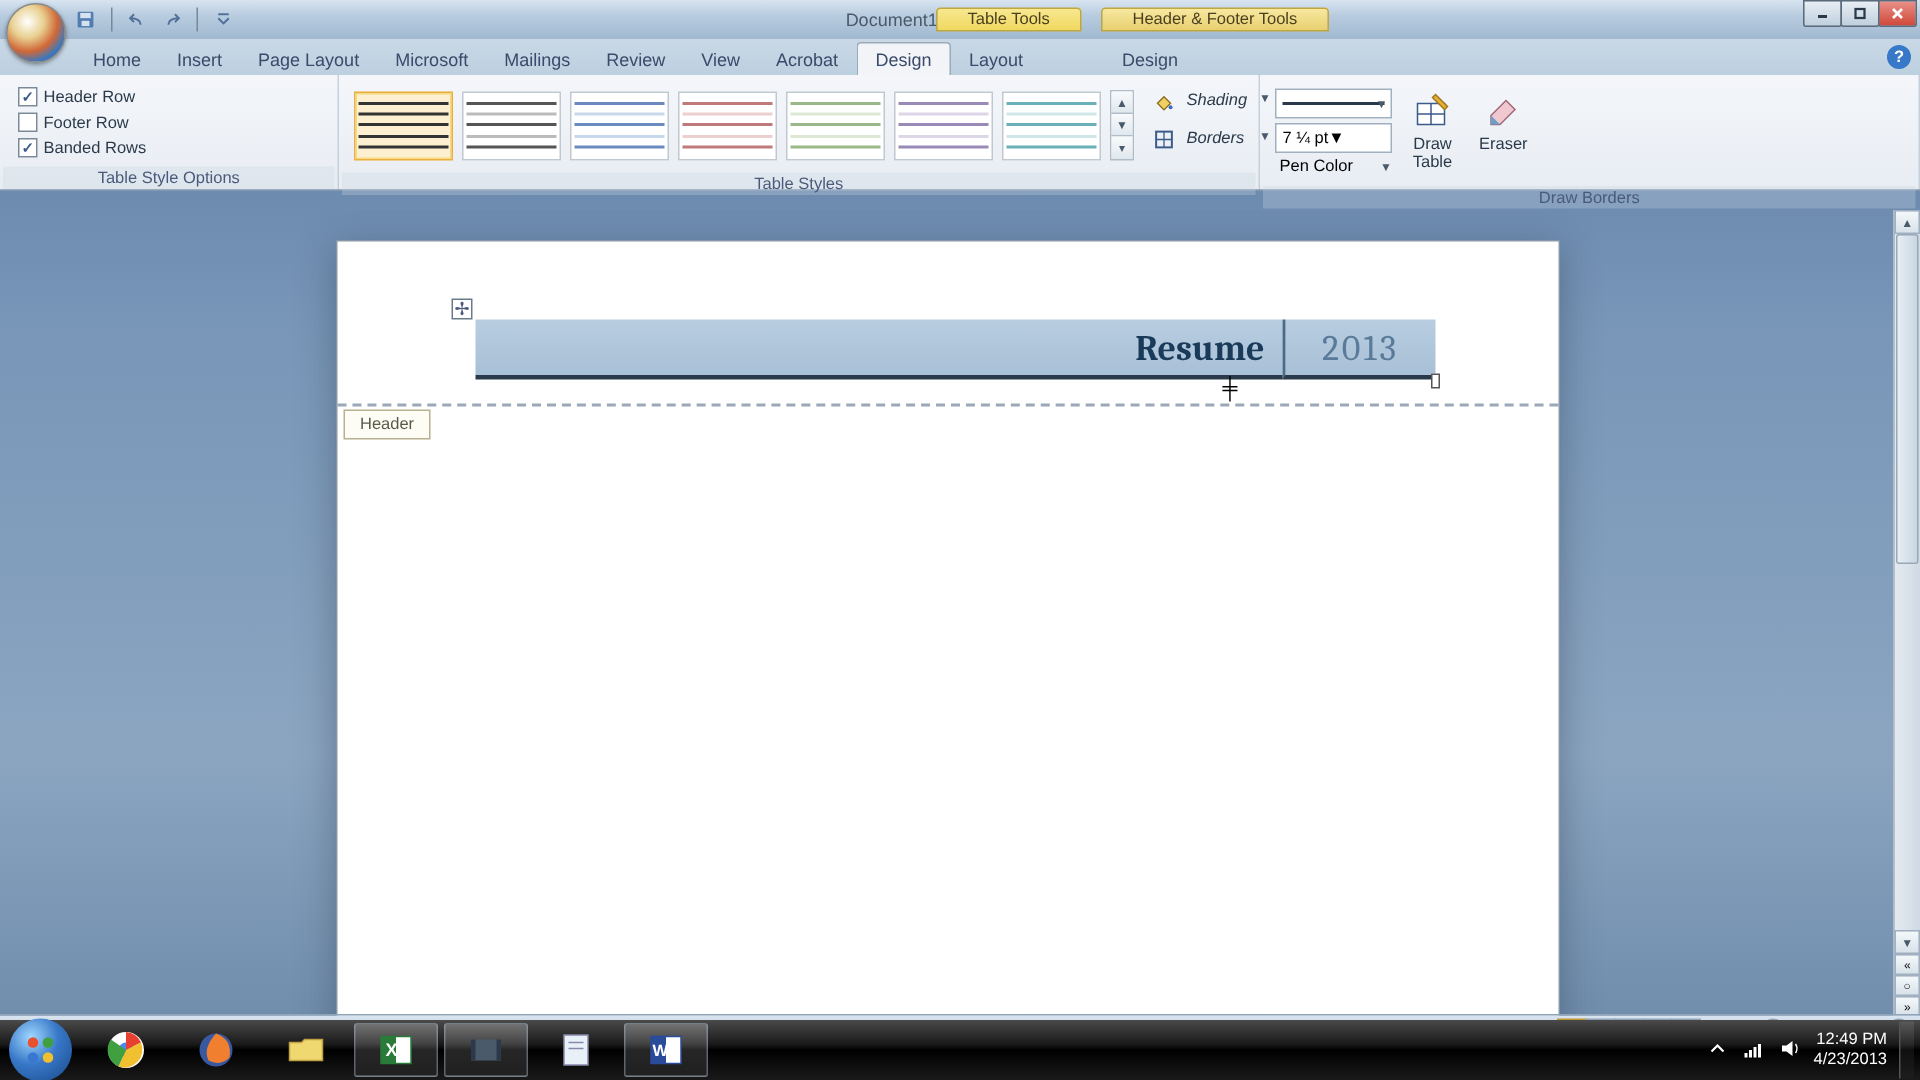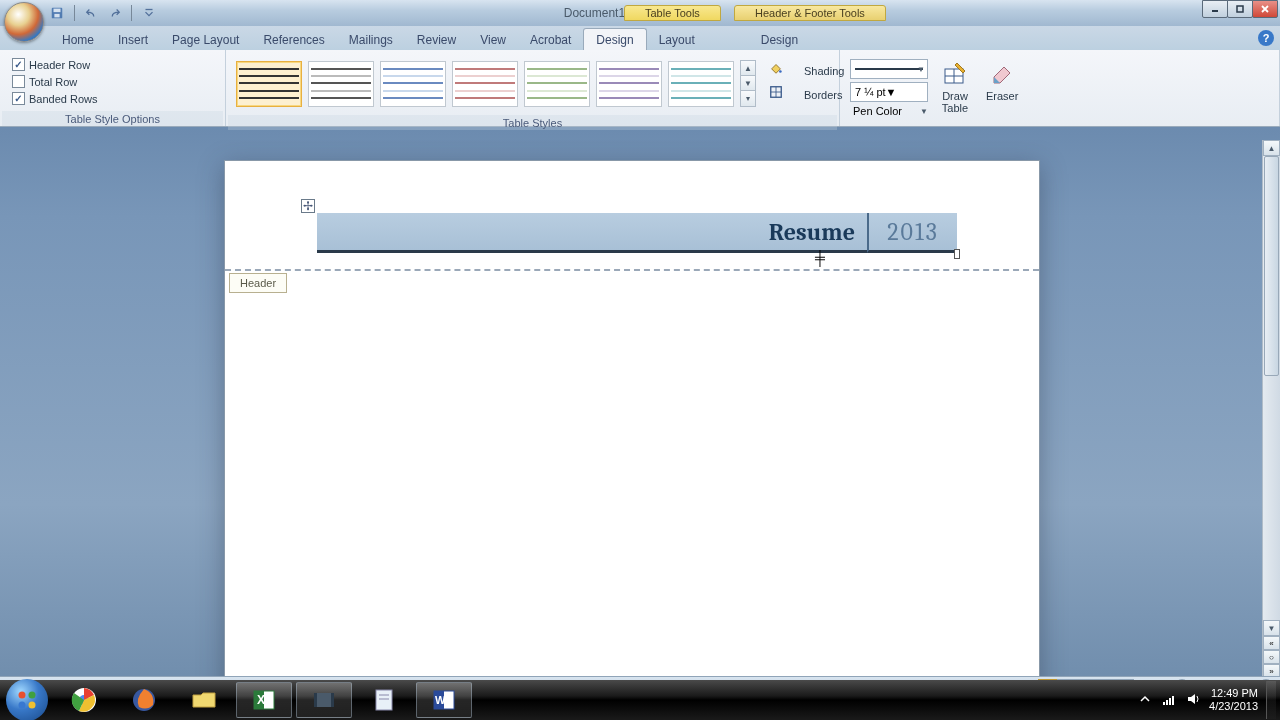--- a/index.html
+++ b/index.html
@@ -44,42 +44,42 @@
 
 .styles-gallery { display:flex; gap:6px; align-items:center; padding:4px;}
 .style-thumb { width:66px; height:46px; border:1px solid #c0c8d0; background:#fff; display:flex; flex-direction:column; justify-content:space-around; padding:4px 2px; }
 .style-thumb.sel { border:1px solid #e8b040; background:#fdf0d0; box-shadow:inset 0 0 0 1px #f8d880;}
 .tbl-line { height:2px; margin:1px 0;}
 .gallery-ctrl { display:flex; flex-direction:column; border:1px solid #b0bcc8; }
 .gallery-ctrl div { width:14px; height:15px; display:flex; align-items:center; justify-content:center; font-size:8px; color:#4a5a6a; border-bottom:1px solid #b0bcc8; background:linear-gradient(180deg,#f8fafc,#e0e8ee);}
 .gallery-ctrl div:last-child{border:none;}
 
 .split-btns { display:flex; flex-direction:column; gap:2px; padding:2px 4px;}
-.sb-row { display:flex; align-items:flex-end; gap:21px; font-size:11px; color:#2a3a4a; padding:2px 4px; border:1px solid transparent;}
+.sb-row { display:flex; align-items:flex-start; gap:8px; font-size:11px; color:#2a3a4a; padding:2px 4px; border:1px solid transparent;font-style:italic;}
 .sb-row svg{width:14px;height:14px;}
 .sb-arrow{font-size:8px;margin-left:auto;color:#4a5a6a;}
 
 .border-ctrl { display:flex; flex-direction:column; gap:3px; padding:3px 4px;}
 .line-style { width:78px; height:20px; border:1px solid #a0b0c0; background:#fff; display:flex; align-items:center; padding:0 4px; position:relative;}
 .line-style .ls-line{flex:1;height:2px;background:#2a3a4a;}
 .line-style .ls-arr{position:absolute;right:2px;font-size:8px;color:#4a5a6a;}
 .line-weight { width:78px; height:20px; border:1px solid #a0b0c0; background:#fff; display:flex; align-items:center; padding:0 4px; font-size:11px; position:relative;}
 .pen-color { display:flex; align-items:center; gap:3px; font-size:11px;}
 
 .big-btn { display:flex; flex-direction:column; align-items:center; padding:2px 8px; gap:2px; font-size:11px; color:#2a3a4a; text-align:center; line-height:1.1;}
 .big-btn .bi { width:30px; height:30px; display:flex; align-items:center; justify-content:center;}
 .big-btn .bi svg{width:28px;height:28px;}
 
 
 .doc-viewport { position:absolute; left:0; right:0; top:140px; bottom:42px; overflow:hidden; }
 .page { position:absolute; left:224px; top:20px; width:816px; height:640px; background:#fff; box-shadow:0 6px 24px rgba(40,50,70,.4); border:1px solid #8898a8;}
 .move-handle { position:absolute; left:76px; top:38px; width:14px; height:14px; border:1px solid #6a7a8a; background:#fff; display:flex; align-items:center; justify-content:center; font-size:12px; color:#4a5a7a; line-height:1;}
 .hdr-table { position:absolute; left:92px; top:52px; width:640px; height:40px; display:flex; }
 .hdr-cell1 { flex:1; background:linear-gradient(180deg,#b8cde0,#a8c0d6); border-bottom:3px solid #2a3a4a; display:flex; align-items:center; justify-content:flex-end; padding:0 12px; font-family:Cambria,Georgia,serif; font-size:24px; color:#1a3a5a;font-weight:bold;}
-.hdr-cell2 { width:90px; background:linear-gradient(180deg,#b8cde0,#a8c0d6); border-left:2px solid #4a6a8a; border-bottom:3px solid #2a3a4a; display:flex; align-items:center; justify-content:center; font-family:Cambria,Georgia,serif; font-size:24px; color:#5a7a9a; letter-spacing:2px;}
+.hdr-cell2 { width:102px; background:linear-gradient(180deg,#b8cde0,#a8c0d6); border-left:2px solid #4a6a8a; border-bottom:3px solid #2a3a4a; display:flex; align-items:center; justify-content:center; font-family:Cambria,Georgia,serif; font-size:24px; color:#5a7a9a; letter-spacing:2px;}
 .resize-cursor{position:absolute; left:590px; top:89px; font-size:14px; color:#000;}
 .resize-handle-r{position:absolute;left:729px;top:88px;width:6px;height:10px;border:1px solid #555;background:#fff;}
 .hdr-dashed { position:absolute; left:0; right:0; top:108px; border-top:2px dashed #9aa8b8;}
 .hdr-tag { position:absolute; left:4px; top:112px; background:#fdfdf6; border:1px solid #b8b090; padding:3px 10px; font-size:11px; color:#5a5a4a;}
 
 
 .vscroll { position:absolute; right:0; top:0; bottom:0; width:18px; background:linear-gradient(90deg,#e4eaf0,#d0dae4); border-left:1px solid #b0bcc8;}
 .vscroll .vbtn{height:16px;border:1px solid #a0b0c0;background:linear-gradient(180deg,#f4f8fa,#d8e2ea);display:flex;align-items:center;justify-content:center;font-size:8px;color:#4a5a6a;}
 .vscroll .vthumb{position:absolute;top:16px;left:1px;right:1px;height:220px;background:linear-gradient(90deg,#e8eef4,#c8d6e2);border:1px solid #98a8b8;border-radius:2px;}
 .vscroll .navbtns{position:absolute;bottom:0;left:0;right:0;display:flex;flex-direction:column;}
@@ -165,21 +165,21 @@
           <path d="M2 2 L8 8 M8 2 L2 8" stroke="#fff" stroke-width="1.8"></path>
         </svg>
       </div>
   </div>
 </div>
 
 <div class="tabstrip">
   <div class="tab">Home</div>
   <div class="tab">Insert</div>
   <div class="tab">Page Layout</div>
-  <div class="tab">References</div>
+  <div class="tab">Microsoft</div>
   <div class="tab">Mailings</div>
   <div class="tab">Review</div>
   <div class="tab">View</div>
   <div class="tab">Acrobat</div>
   <div class="tab active context">Design</div>
   <div class="tab context">Layout</div>
   <div class="tab context" style="margin-left:42px">Design</div>
   <div class="help-btn">?</div>
 </div>
 
@@ -187,21 +187,21 @@
 
   <div class="ribbon-group" style="width:226px">
     <div class="group-body">
       <div class="opt-col">
         <label class="chk-row">
             <span class="chk on"></span>
             <span>Header Row</span>
           </label>
         <label class="chk-row">
             <span class="chk"></span>
-            <span>Total Row</span>
+            <span>Footer Row</span>
           </label>
         <label class="chk-row">
             <span class="chk on"></span>
             <span>Banded Rows</span>
           </label>
       </div>
     </div>
     <div class="group-label">Table Style Options</div>
   </div>
 
@@ -320,20 +320,21 @@
       <div class="big-btn">
         <div class="bi">
             <svg viewBox="0 0 28 28">
               <path d="M6 18 L16 8 L22 14 L12 24 L6 24 Z" fill="#f0c8d0" stroke="#a06878"></path>
               <path d="M6 18 L12 24 L6 24 Z" fill="#6aa0c8"></path>
             </svg>
           </div>
         <span>Eraser</span>
       </div>
     </div>
+    <div class="group-label">Draw Borders</div>
   </div>
 </div>
 
 <div class="doc-viewport">
   <div class="page">
     <div class="move-handle">✢</div>
     <div class="hdr-table">
       <div class="hdr-cell1">Resume</div>
       <div class="hdr-cell2">2013</div>
     </div>

